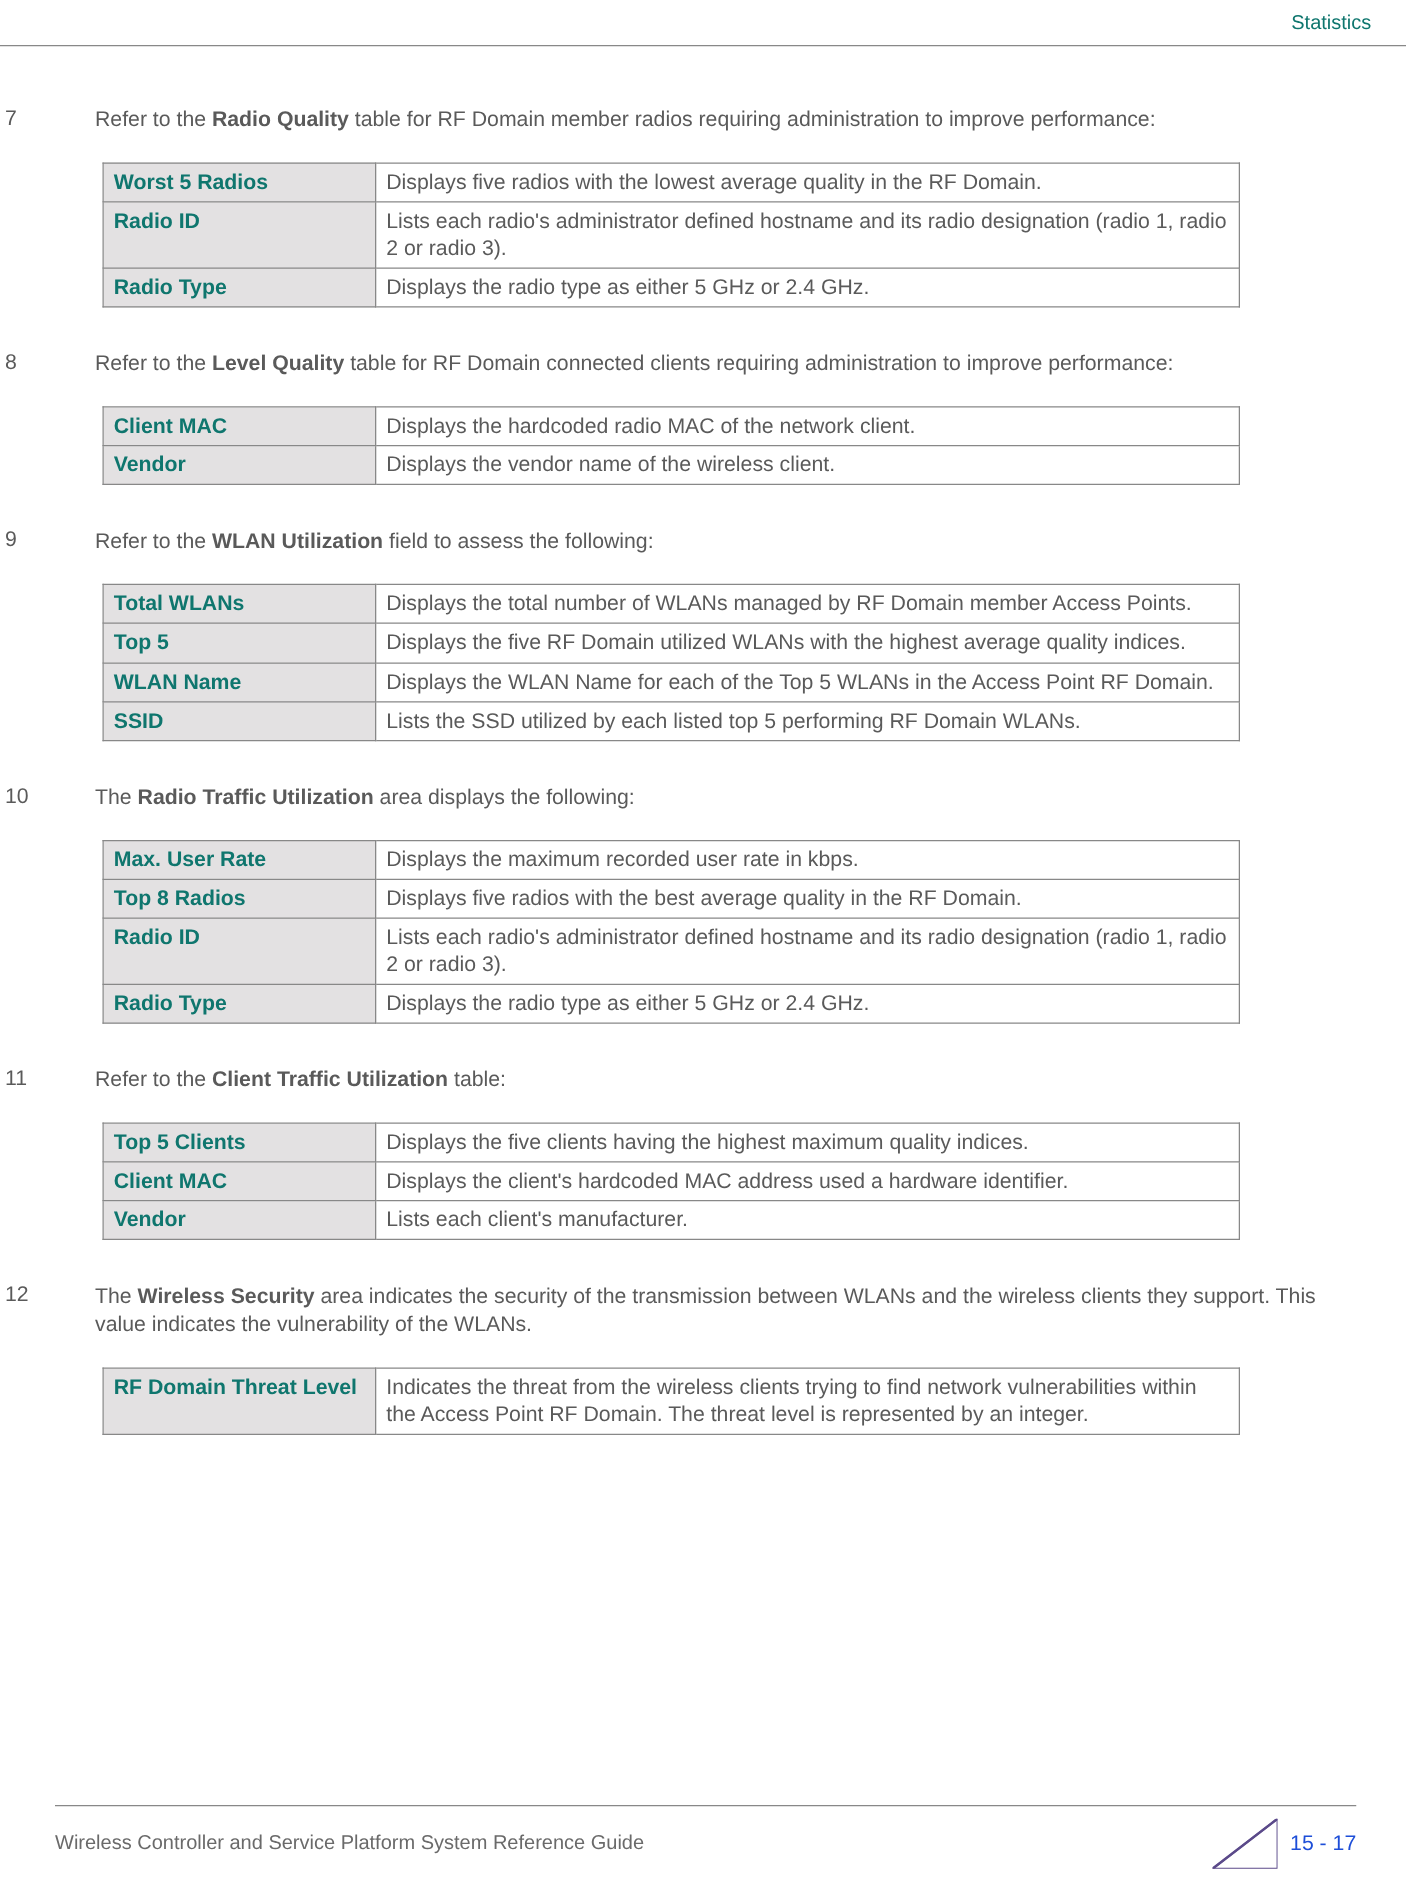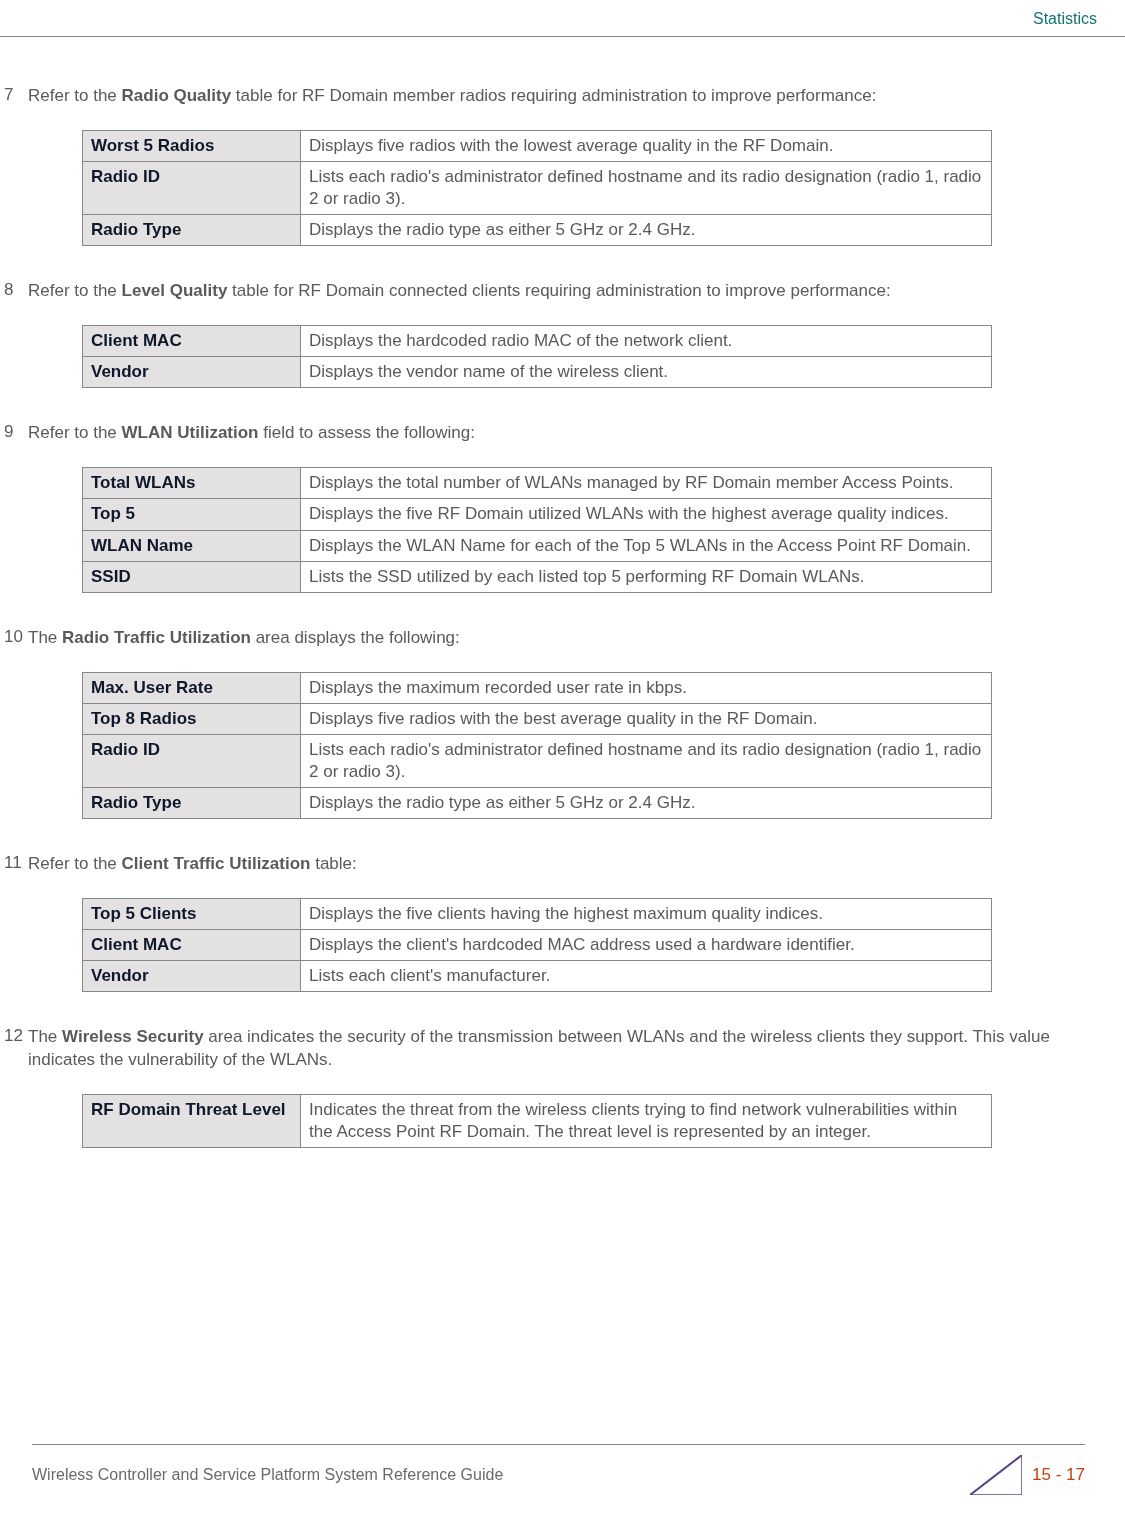--- a/index.html
+++ b/index.html
@@ -32,64 +32,65 @@
       margin-bottom: 8px;
     }
     .item-num {
       width: 28px;
       flex-shrink: 0;
       text-align: left;
       padding-left: 4px;
     }
     .item-body {
       flex: 1;
+      margin-left: 48px;
     }
     .item-text { line-height: 1.35; margin-bottom: 14px; }
     .item-text strong { font-weight: 700; color: #5a5a5a; }
     table.def {
       border-collapse: collapse;
       width: 910px;
       margin-left: 82px;
       margin-bottom: 34px;
       font-size: 17px;
     }
     table.def td {
       border: 1px solid #888;
       padding: 4px 8px 4px 8px;
       vertical-align: top;
       line-height: 1.3;
     }
     table.def td.term {
       background: #e3e1e2;
       font-weight: 700;
-      color: #0f172a;
+      color: #0f766e;
       width: 218px;
     }
     .footer {
       position: absolute;
       bottom: 22px;
-      left: 4px;
+      left: 16px;
       right: 0;
       padding: 0 40px 0 28px;
     }
     .footer-rule { border: none; border-top: 1px solid #888; margin-bottom: 10px; }
     .footer-row {
       display: flex;
       justify-content: space-between;
       align-items: center;
       color: #6a6a6a;
       font-size: 16px;
     }
     .page-mark {
       display: inline-flex;
       align-items: center;
       gap: 10px;
     }
     .page-mark svg { display: block; }
-    .page-num { color: #c2410c; font-size: 17px; text-align: right; }
+    .page-num { color: #1d4ed8; font-size: 17px; text-align: right; }
   </style>
 </head>
 <body>
 
 <div class="header">
   <span>Statistics</span>
 </div>
 <hr class="rule">
 
 <div class="content">

